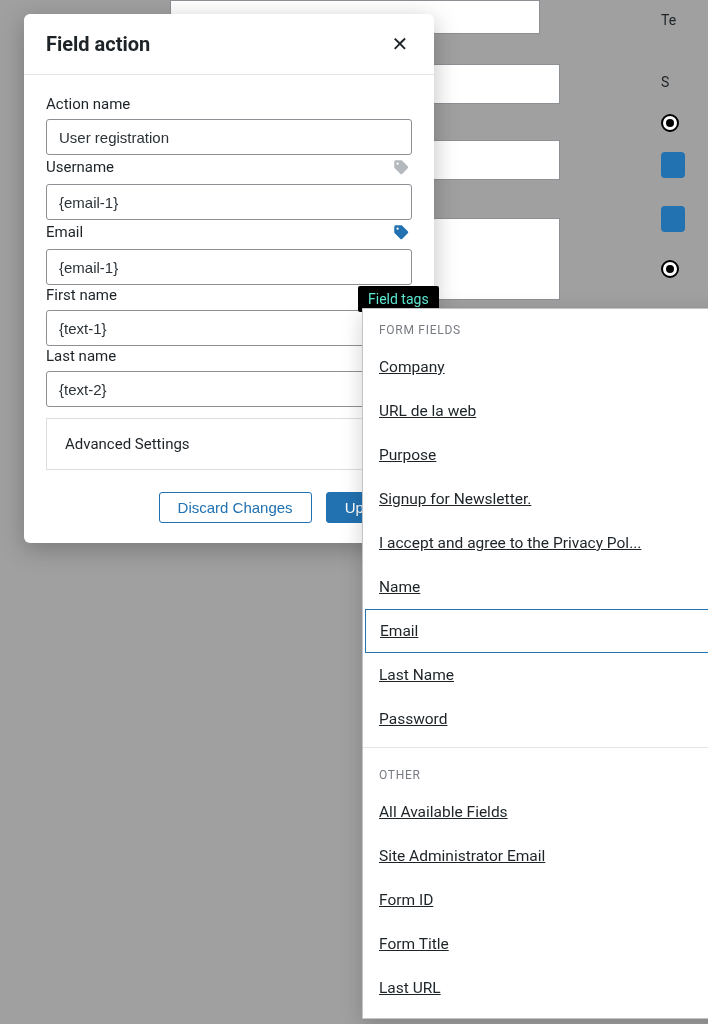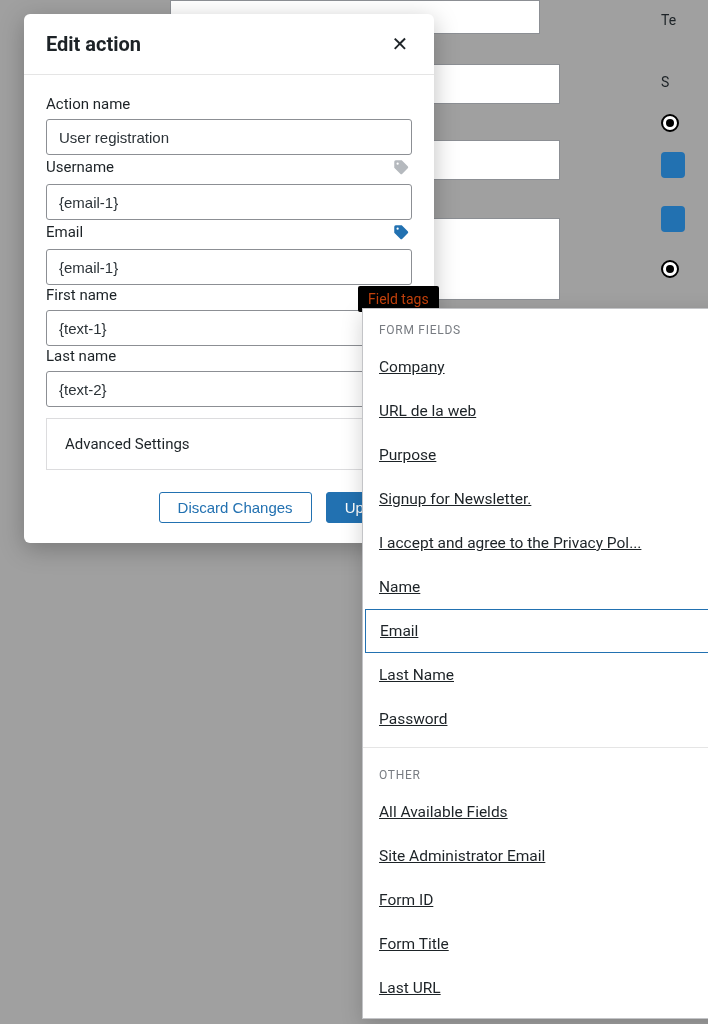--- a/index.html
+++ b/index.html
@@ -109,21 +109,21 @@
     background:#fff; color:#2271b1; border:1px solid #2271b1;
   }
   .btn-primary{
     background:#2271b1; color:#fff; border:1px solid #2271b1;
   }
 
   
   .tooltip-pill{
     position:absolute;
     left: 358px; top: 286px;
-    background:#000; color:#c2410c;
+    background:#000; color:#5eead4;
     font-size:14px; padding:5px 10px;
     border-radius:2px;
     white-space:nowrap;
   }
 
   
   .dropdown{
     position:absolute;
     left: 362px; top: 308px;
     width: 396px;
@@ -179,21 +179,21 @@
   <div class="rad on" style="top:438px"></div>
 </div>
 
 <div class="bg-input" style="left:170px; top:0; width:370px; height:34px;"></div>
 <div class="bg-input" style="left:170px; top:64px; width:390px;"></div>
 <div class="bg-input" style="left:170px; top:140px; width:390px;"></div>
 <div class="bg-textarea" style="left:170px; top:218px; width:390px; height:82px;"></div>
 
 <div class="modal">
   <div class="modal-header">
-    <h2>Edit action</h2>
+    <h2>Field action</h2>
     <div class="close-x">✕</div>
   </div>
 
   <div class="modal-body">
 
     <div class="field">
       <div class="field-label-row">
         <label>Action name</label>
       </div>
       <input type="text" value="User registration" style="">

